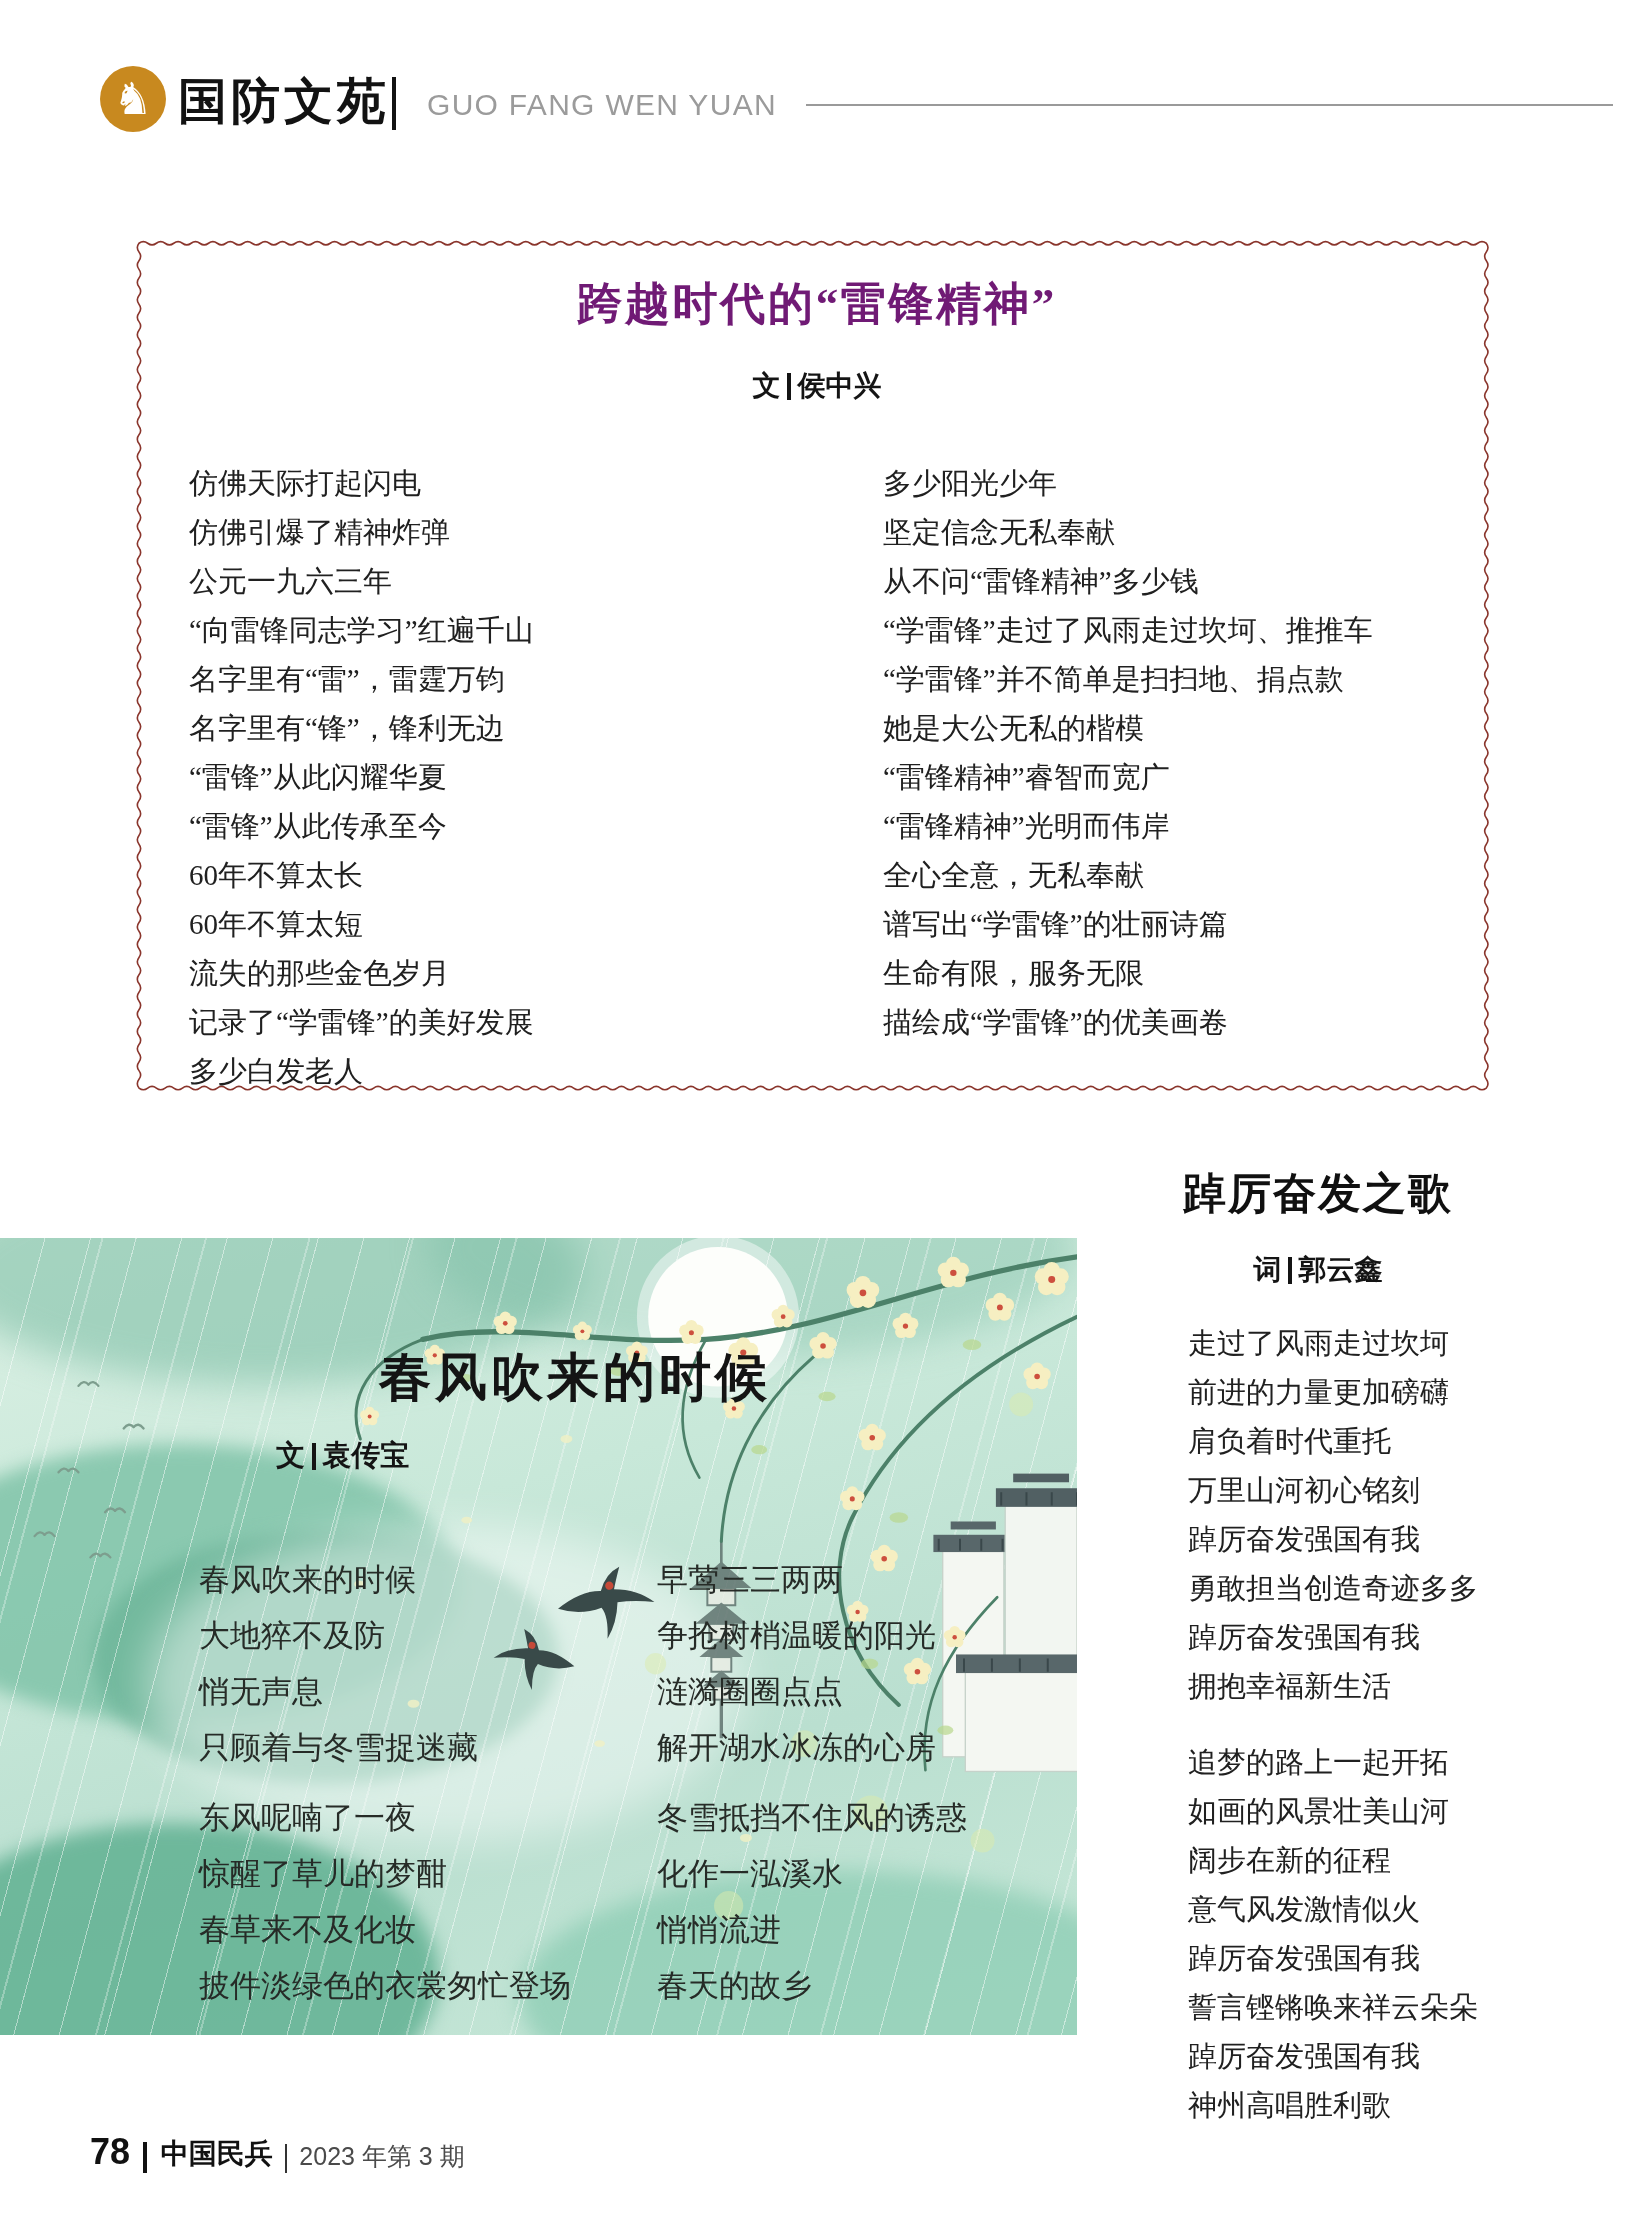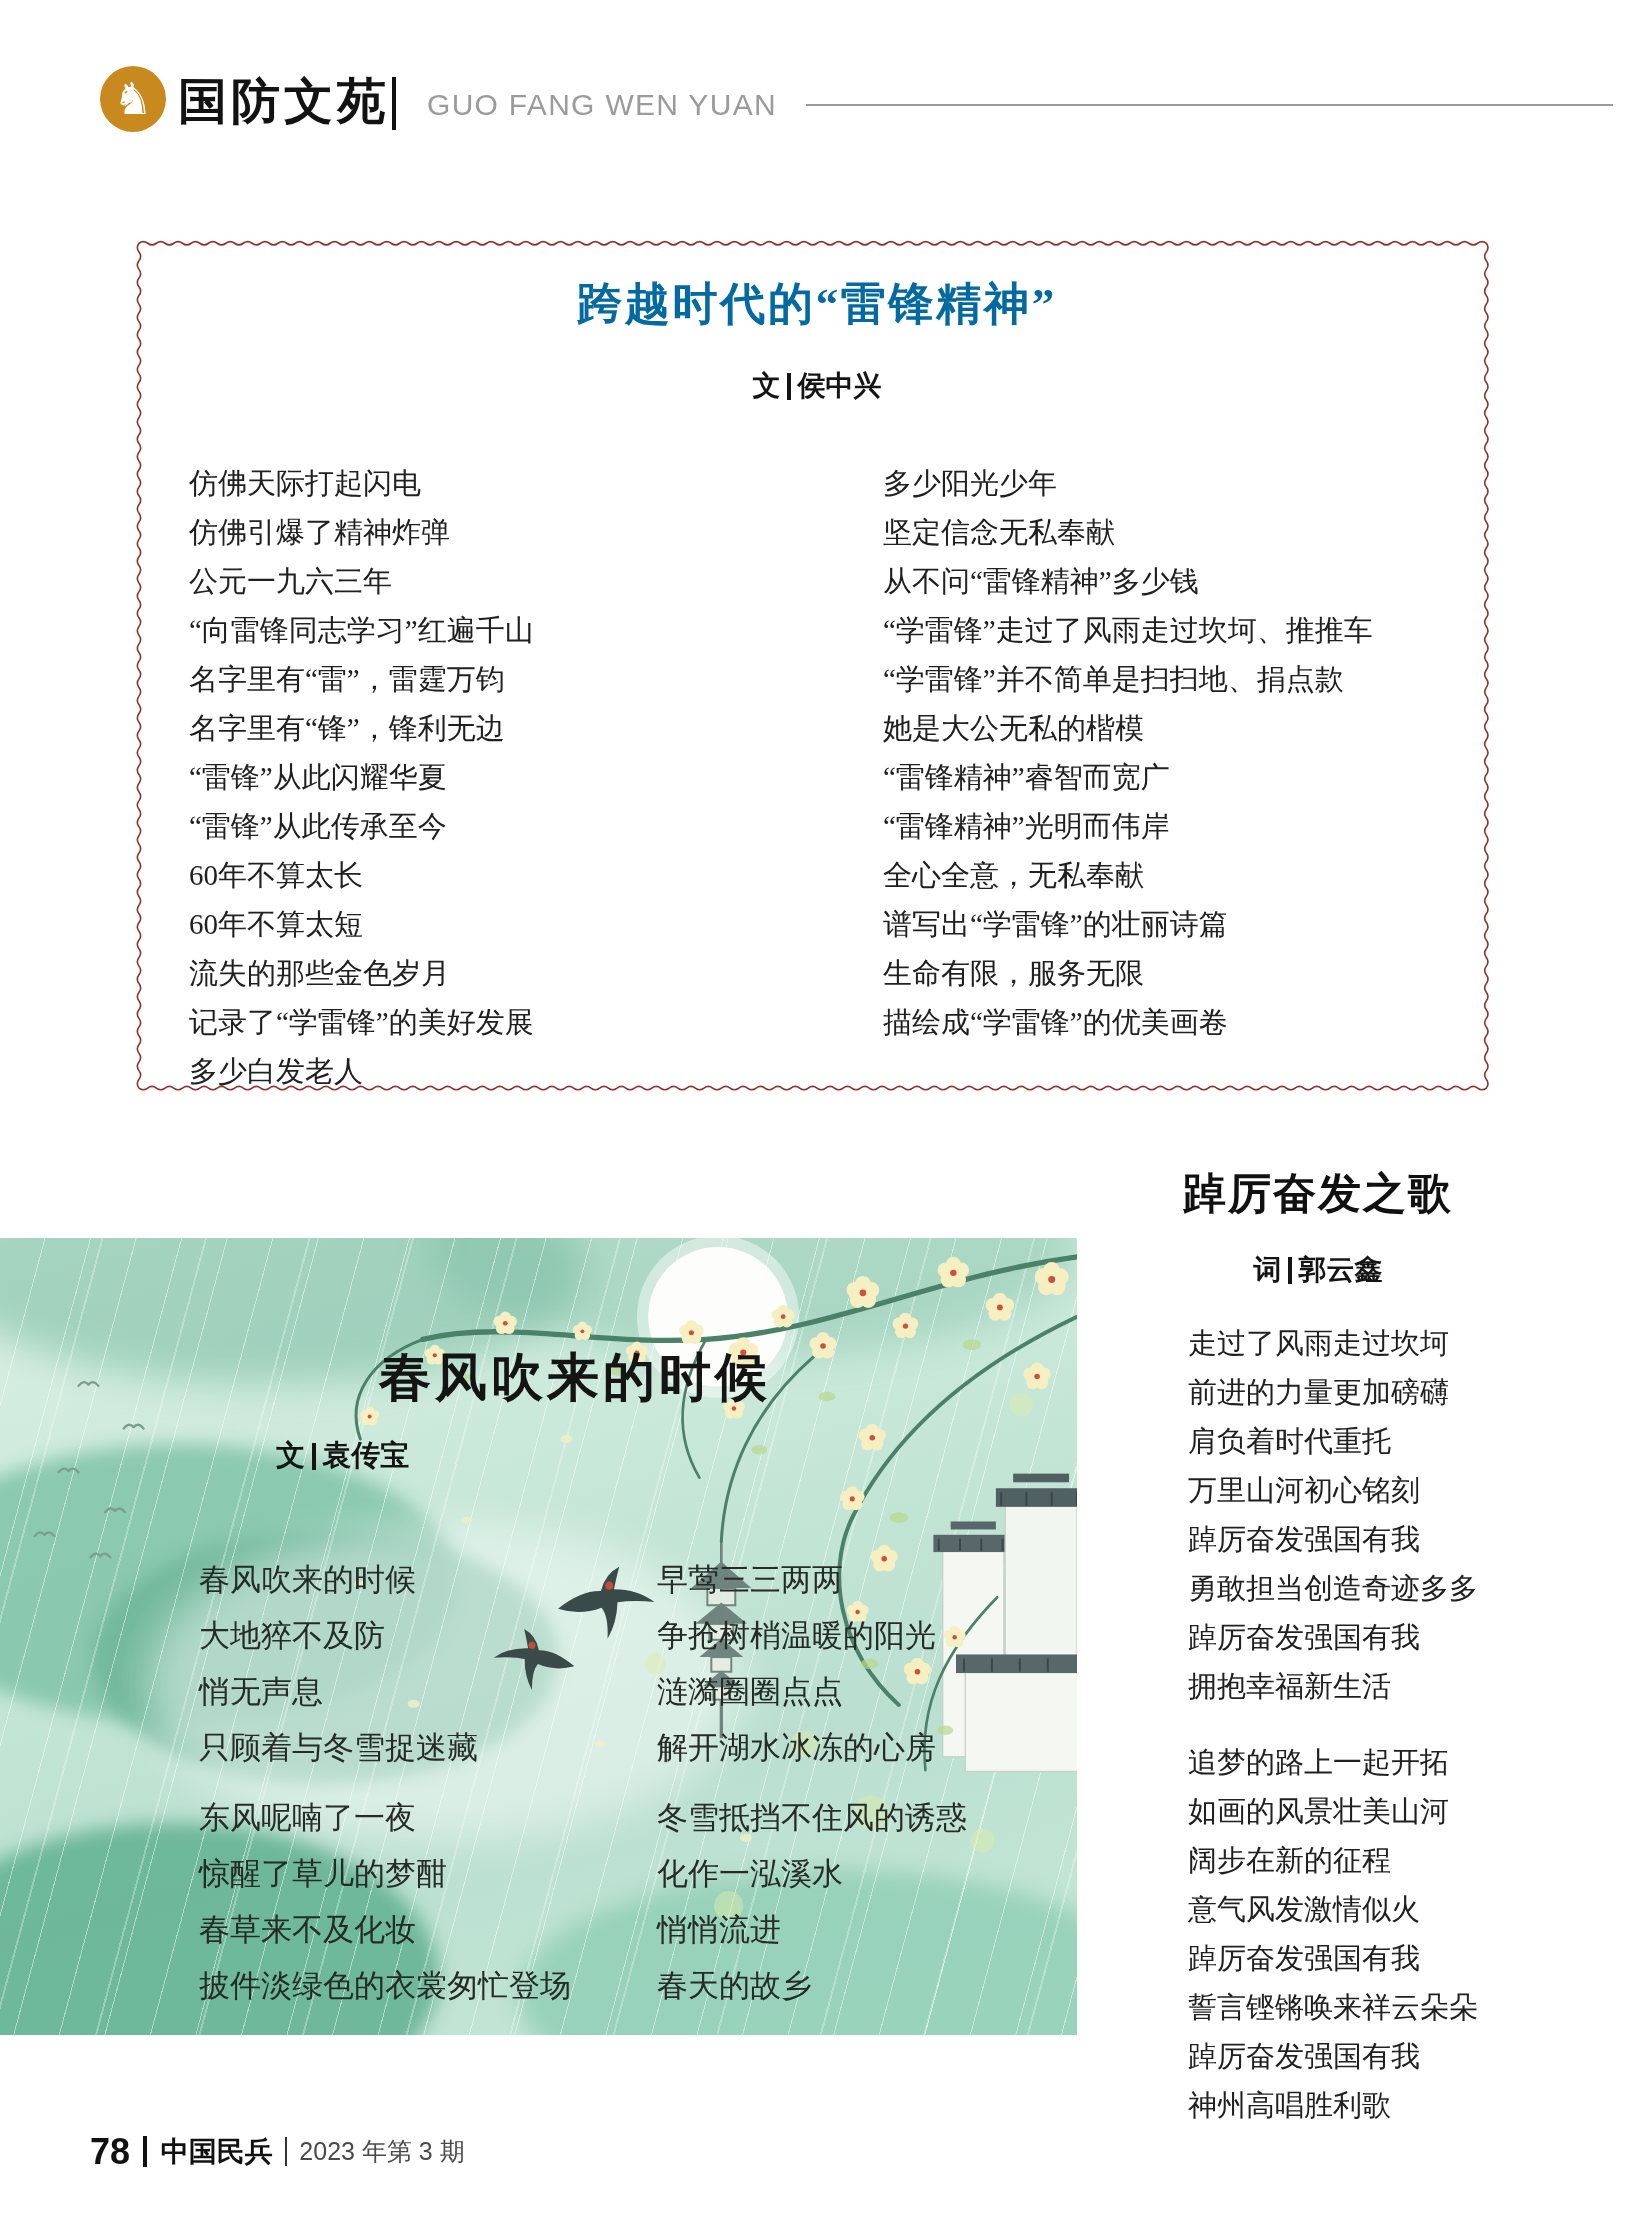--- a/index.html
+++ b/index.html
@@ -26,21 +26,21 @@
     font-family:"Liberation Sans", sans-serif;
     margin-left:16px;
   }
   .header-rule { left:806px; top:104px; width:807px; height:2px; background:#9a9a9a; }
 
   
   .poem1-box { left:133px; top:237px; width:1368px; height:866px; }
   .poem1-box svg.wavy { position:absolute; left:0; top:0; }
   .poem1-title {
     position:absolute; left:0; top:37px; width:100%; text-align:center;
-    font-size:45px; font-weight:bold; color:#0369a1; letter-spacing:2.7px;
+    font-size:45px; font-weight:bold; color:#701a75; letter-spacing:2.7px;
   }
   .poem1-author {
     position:absolute; left:0; top:130px; width:100%; text-align:center;
     font-size:28px; font-weight:bold; color:#141414;
     font-family:"Liberation Sans", sans-serif;
   }
   .author-bar { display:inline-block; width:4px; height:26.6px; background:#141414; vertical-align:-4.7px; margin:0 6.6px; }
   .poem1-col { position:absolute; top:222px; font-size:29px; line-height:49px; color:#202020; }
   .poem1-col.left  { left:56px; }
   .poem1-col.right { left:750px; }
@@ -81,21 +81,21 @@
   .poem3 { left:1130px; top:1157px; width:376px; }
   .poem3-title { position:absolute; left:0; top:8px; width:100%; text-align:center;
     font-size:43px; font-weight:bold; color:#101010; letter-spacing:2px; }
   .poem3-author { position:absolute; left:0; top:94px; width:100%; text-align:center;
     font-size:28px; font-weight:bold; color:#141414; font-family:"Liberation Sans", sans-serif; }
   .poem3-verse { position:absolute; left:58px; font-size:29px; line-height:49px; color:#202020; }
   .p3v1 { top:162px; }
   .p3v2 { top:581px; }
 
   
-  .footer { left:90px; top:2130px; display:flex; align-items:center; height:43px;
+  .footer { left:90px; top:2130px; display:flex; align-items:flex-end; height:43px;
     font-family:"Liberation Sans", sans-serif; }
   .footer .page-no { font-size:36px; font-weight:bold; color:#111; }
   .footer .fbar { width:4px; height:31px; background:#111; margin:0 13.3px; }
   .footer .fbar2 { width:2.7px; height:29px; background:#333; margin:0 12px; }
   .footer .mag { font-size:28px; font-weight:bold; color:#111; }
   .footer .issue { font-size:25px; color:#4a4a4a; }
 </style>
 </head>
 <body>
 

